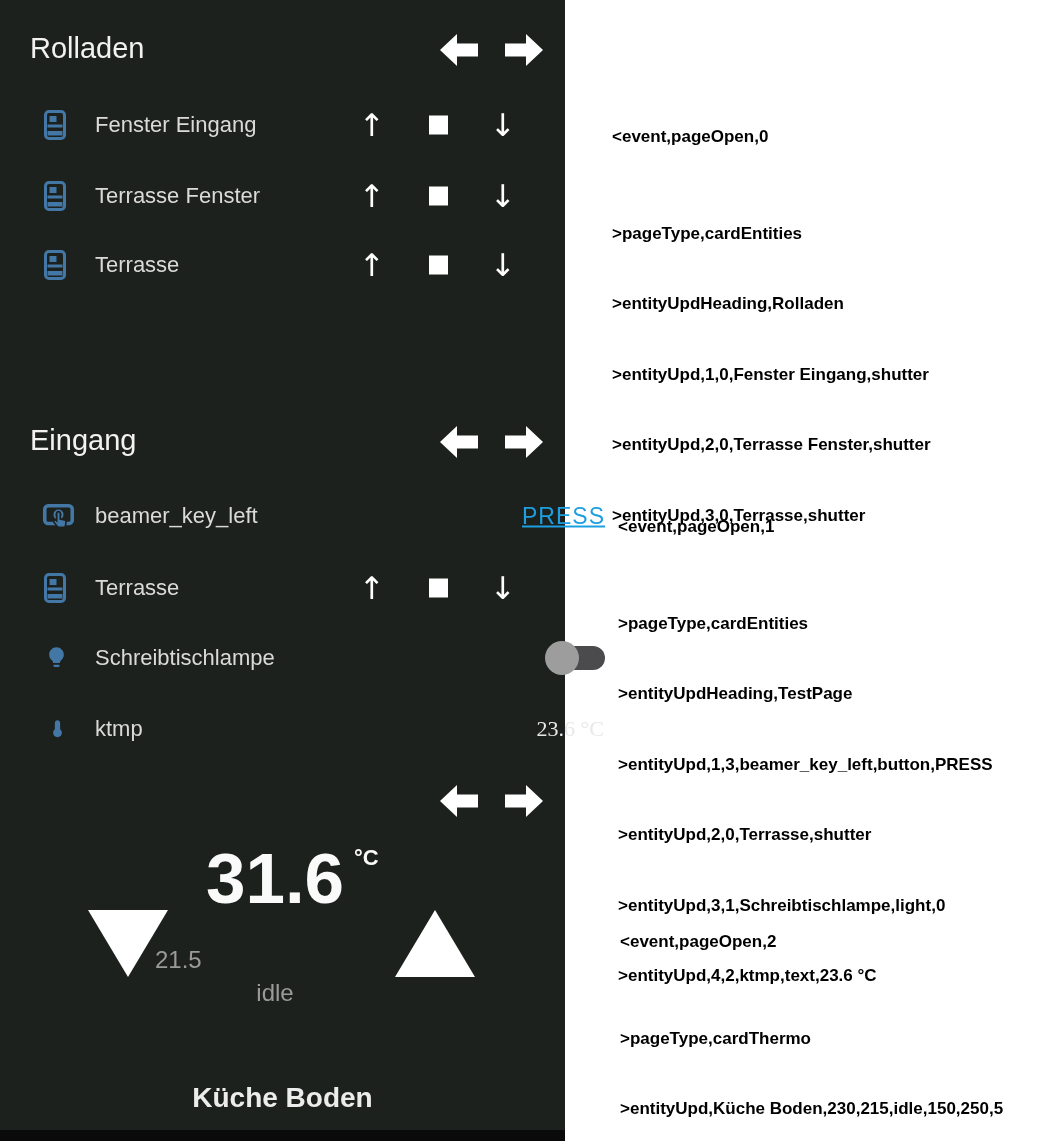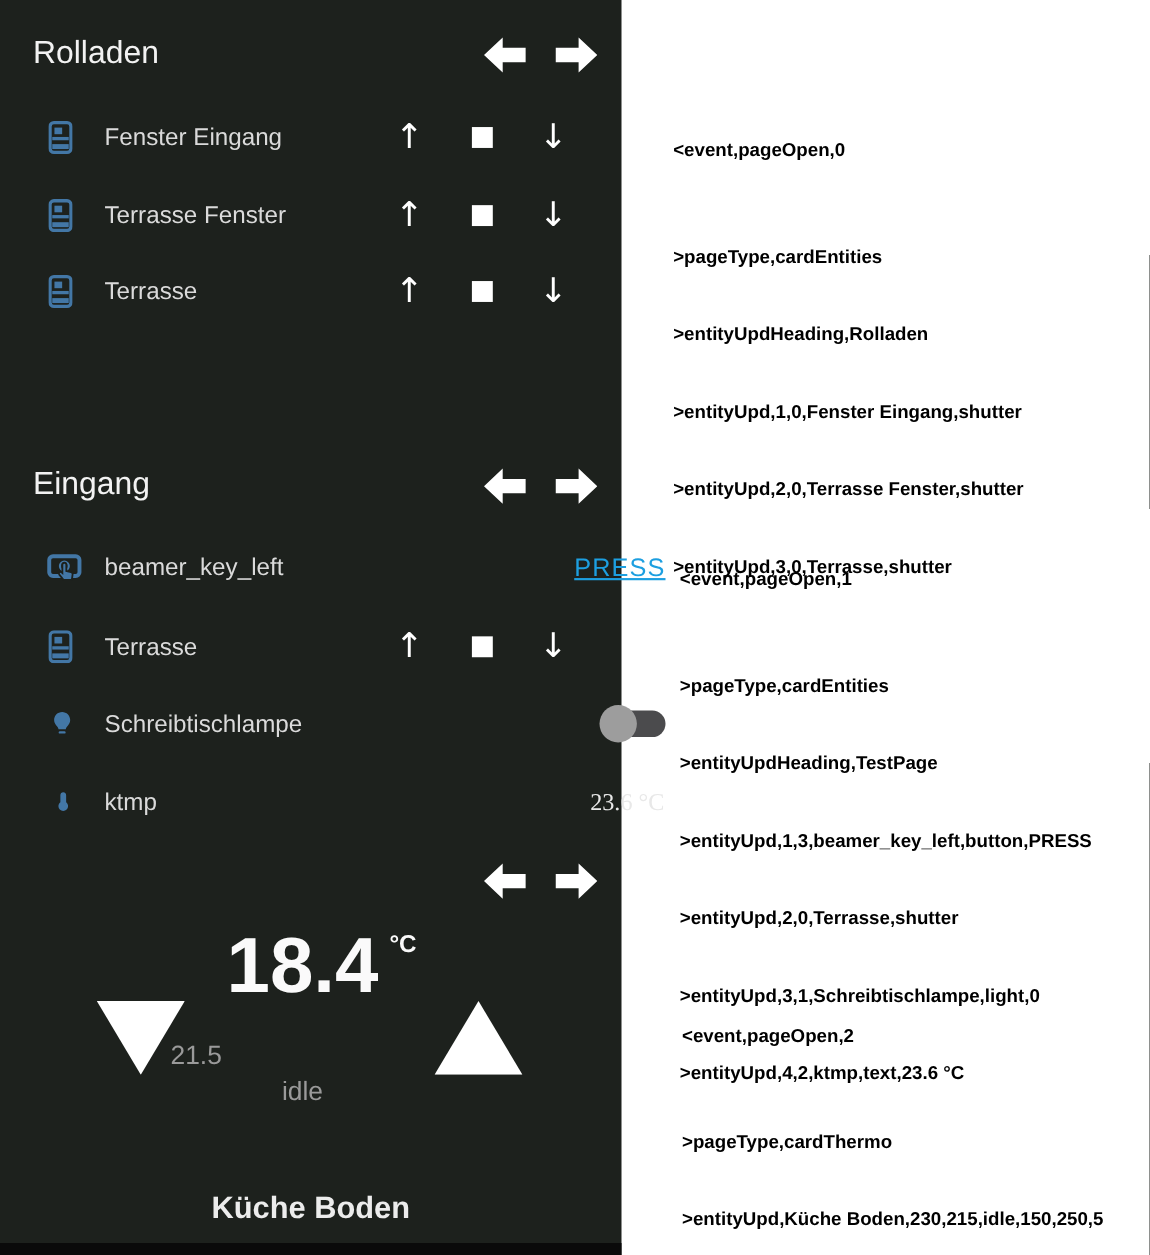--- a/index.html
+++ b/index.html
@@ -182,21 +182,21 @@
             <polygon points="0,18 17,2 17,11.5 38,11.5 38,24.5 17,24.5 17,34" fill="#ffffff"></polygon>
           </svg></span>
     </div>
     <div class="nav-btn">
       <span><svg width="38" height="36" viewBox="0 0 38 36">
             <polygon points="38,18 21,2 21,11.5 0,11.5 0,24.5 21,24.5 21,34" fill="#ffffff"></polygon>
           </svg></span>
     </div>
   </div>
 
-  <div class="thermo-temp">18.4</div>
+  <div class="thermo-temp">31.6</div>
   <div class="thermo-unit">°C</div>
 
   <div class="thermo-tri tri-down">
     <span><svg width="80" height="67" viewBox="0 0 80 67">
           <polygon points="0,0 80,0 40,67" fill="#ffffff"></polygon>
         </svg></span>
   </div>
   <div class="thermo-tri tri-up">
     <span><svg width="80" height="67" viewBox="0 0 80 67">
           <polygon points="40,0 80,67 0,67" fill="#ffffff"></polygon>

